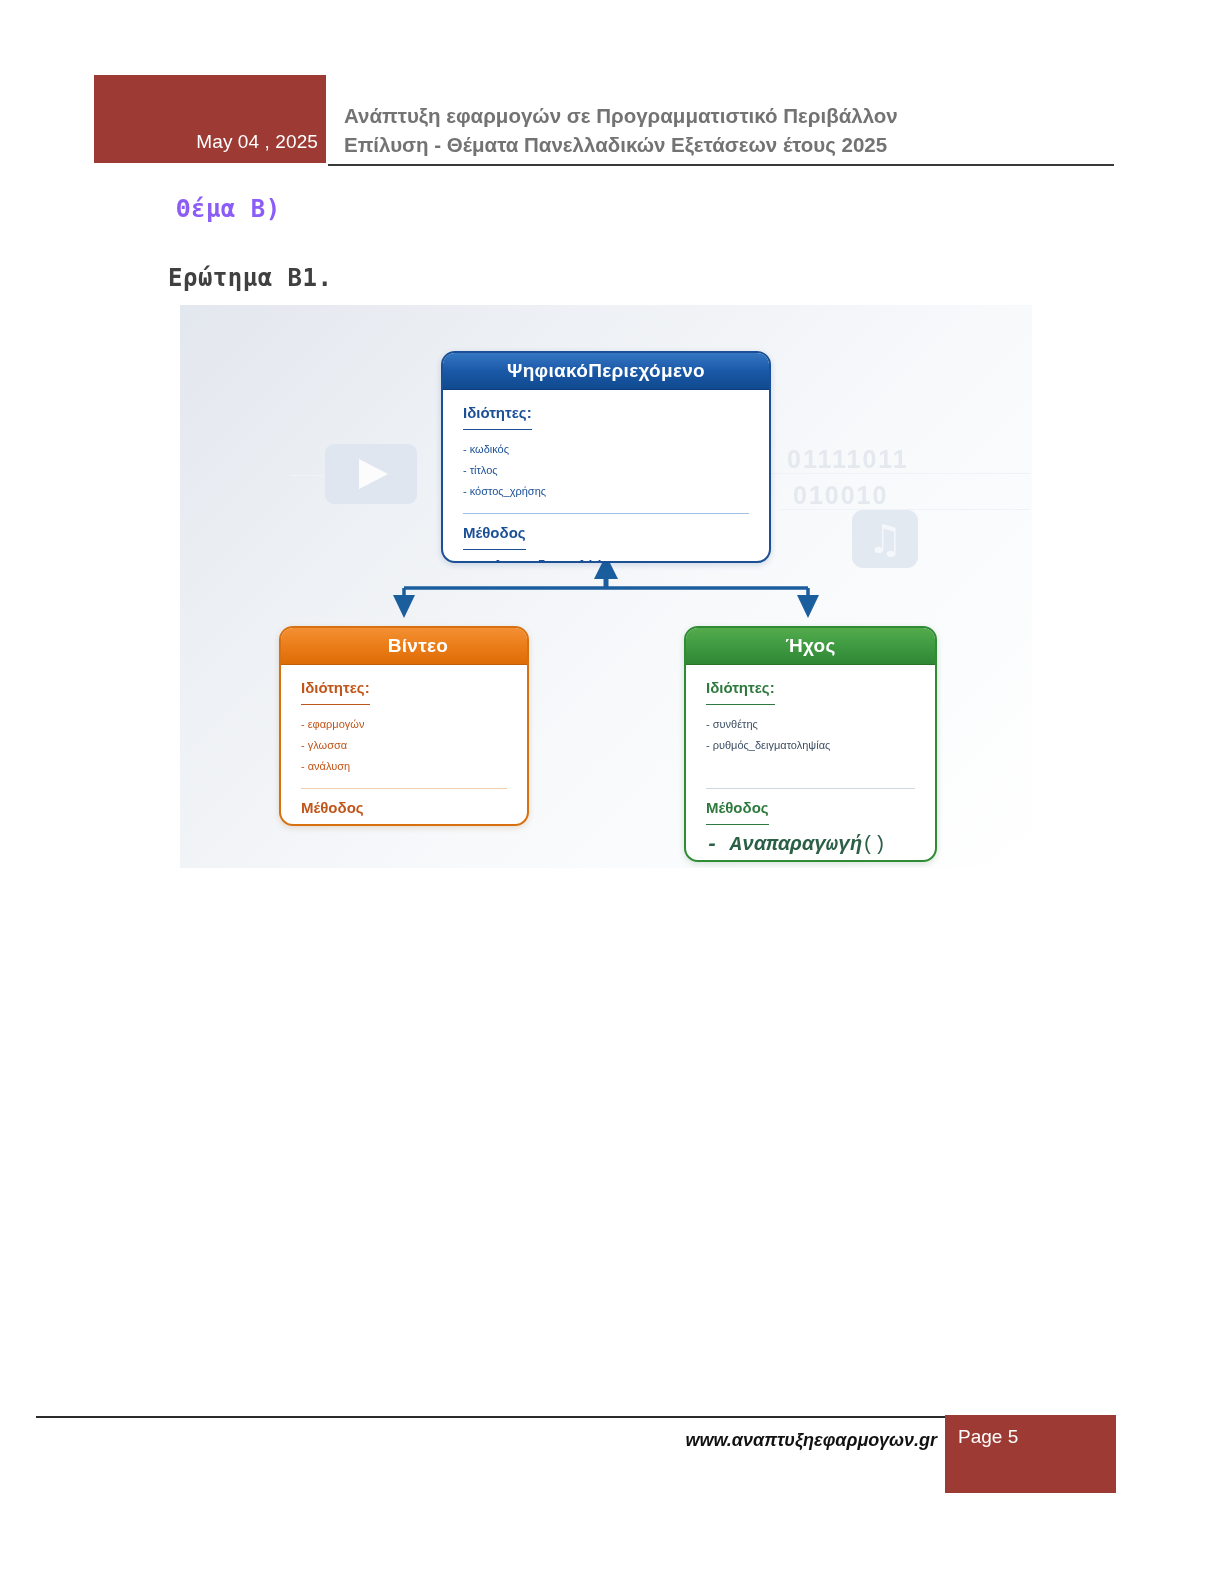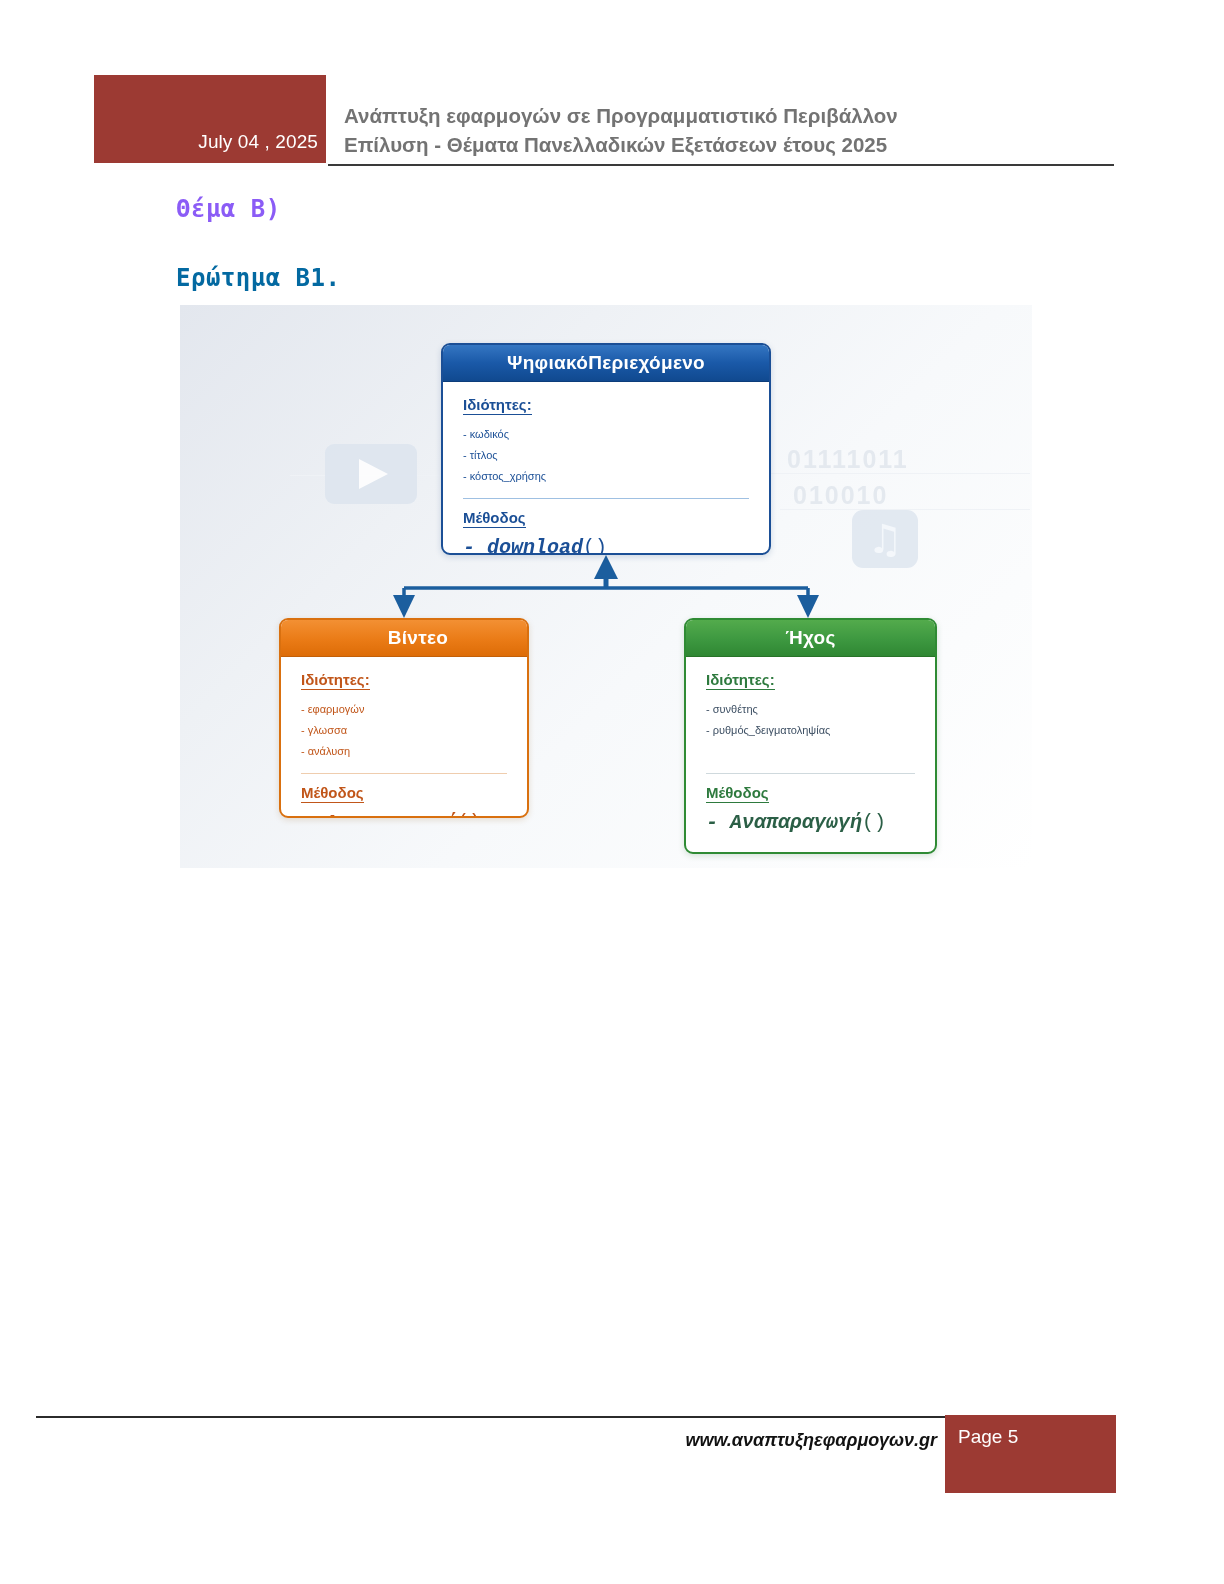--- a/index.html
+++ b/index.html
@@ -80,26 +80,26 @@
     left: 176px;
     top: 195px;
     font-family: "DejaVu Sans Mono", monospace;
     font-size: 24px;
     font-weight: bold;
     color: #8b5cf6;
     letter-spacing: 0.5px;
   }
   .heading-question {
     position: absolute;
-    left: 176px;
+    left: 168px;
     top: 264px;
     font-family: "DejaVu Sans Mono", monospace;
     font-size: 24px;
     font-weight: bold;
-    color: #0369a1;
+    color: #404040;
     letter-spacing: 0.5px;
   }
 
   
   .diagram-panel {
     position: absolute;
     left: 180px;
     top: 305px;
     width: 852px;
     height: 563px;
@@ -173,45 +173,46 @@
     position: absolute;
     left: 0; top: 0;
     width: 852px;
     height: 563px;
     pointer-events: none;
   }
 
   
   .uml-box {
     position: absolute;
-    border-radius: 9px;
+    border-radius: 14px;
     box-sizing: border-box;
     background: #ffffff;
     overflow: hidden;
+    margin-top: 8px;
   }
   .uml-box-title {
     height: 36px;
     display: flex;
     align-items: center;
     justify-content: center;
     color: #ffffff;
     font-weight: bold;
     font-size: 19px;
     font-family: "Liberation Sans", sans-serif;
     letter-spacing: 0.3px;
   }
   .uml-box-body {
     padding: 14px 20px 12px 20px;
   }
   .uml-section-label {
     font-weight: bold;
     font-size: 15px;
     display: inline-block;
     border-bottom: 1.6px solid currentColor;
-    padding-bottom: 1px;
+    padding-bottom: 8px;
     margin-bottom: 9px;
     font-family: "Liberation Sans", sans-serif;
   }
   .uml-member {
     font-size: 11px;
     line-height: 21px;
     font-family: "Liberation Sans", sans-serif;
     white-space: nowrap;
   }
   .uml-divider {
@@ -338,21 +339,21 @@
     white-space: nowrap;
   }
 </style>
 </head>
 <body>
 
 <div class="page">
 
   <div class="doc-header">
     <div class="header-date-block">
-      <span class="header-date-text">July 04 , 2025</span>
+      <span class="header-date-text">May 04 , 2025</span>
     </div>
     <div class="header-titles">
       <div class="header-title-line">Ανάπτυξη εφαρμογών σε Προγραμματιστικό Περιβάλλον</div>
       <div class="header-title-line">Επίλυση - Θέματα Πανελλαδικών Εξετάσεων έτους 2025</div>
     </div>
     <div class="header-rule"></div>
   </div>
 
   <div class="heading-theme">Θέμα Β)</div>
   <div class="heading-question">Ερώτημα Β1.</div>

